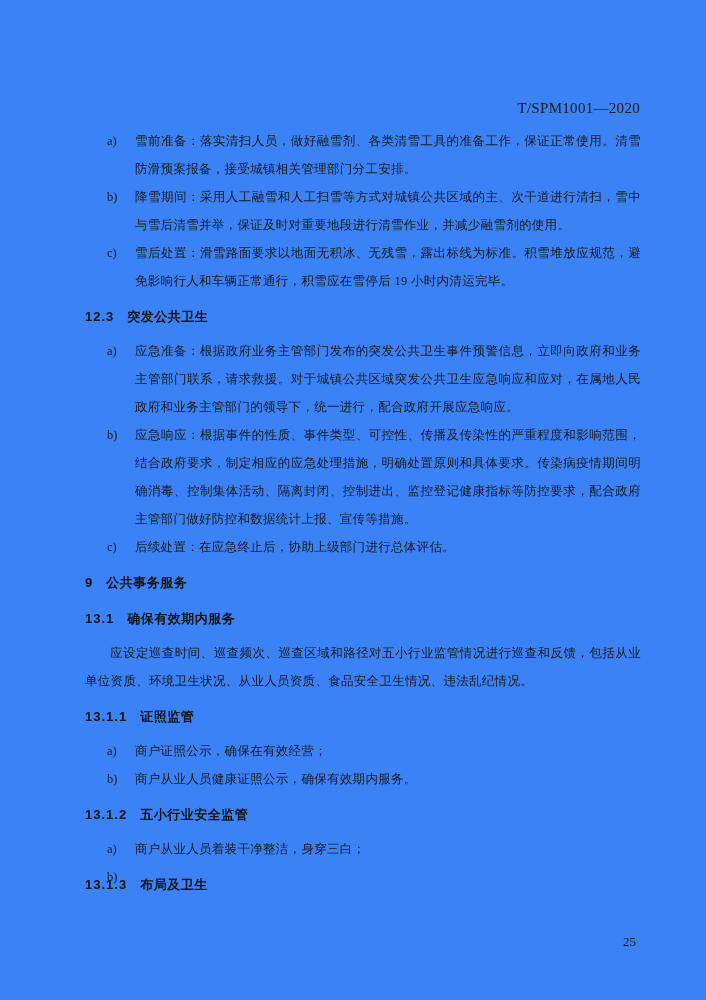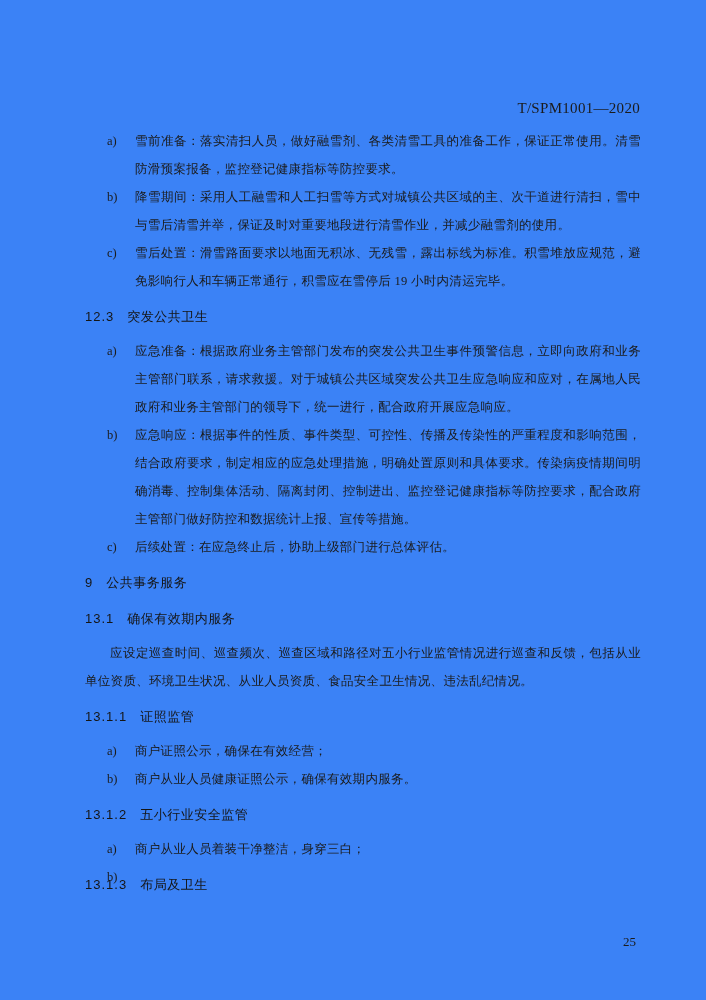--- a/index.html
+++ b/index.html
@@ -46,43 +46,43 @@
     letter-spacing: 0.3px;
   }
   .heading {
     font-family: "Liberation Sans", "DejaVu Sans", sans-serif;
     font-size: 13px;
     line-height: 28px;
     margin: 8px 0 6px 0;
     color: #151515;
   }
   .heading .hnum {
-    font-weight: 400;
+    font-weight: 700;
     letter-spacing: 1px;
     margin-right: 13px;
   }
   .heading .htitle {
-    font-weight: 400;
+    font-weight: 700;
     letter-spacing: 0.5px;
     margin-top: 36px;
   }
   .page-number {
     position: absolute;
     bottom: 50px; right: 70px;
     font-size: 13px;
   }
 </style>
 </head>
 <body>
 
 <div class="page">
   <div class="doc-number">T/SPM1001—2020</div>
 
   <div class="content" id="content">
-      <div class="list-item"><span class="marker">a)</span><span class="li-text">雪前准备：落实清扫人员，做好融雪剂、各类清雪工具的准备工作，保证正常使用。清雪防滑预案报备，监控登记健康指标等防控要求。</span></div>
+      <div class="list-item"><span class="marker">a)</span><span class="li-text">雪前准备：落实清扫人员，做好融雪剂、各类清雪工具的准备工作，保证正常使用。清雪防滑预案报备，接受城镇相关管理部门分工安排。</span></div>
       <div class="list-item"><span class="marker">b)</span><span class="li-text">降雪期间：采用人工融雪和人工扫雪等方式对城镇公共区域的主、次干道进行清扫，雪中与雪后清雪并举，保证及时对重要地段进行清雪作业，并减少融雪剂的使用。</span></div>
       <div class="list-item"><span class="marker">c)</span><span class="li-text">雪后处置：滑雪路面要求以地面无积冰、无残雪，露出标线为标准。积雪堆放应规范，避免影响行人和车辆正常通行，积雪应在雪停后 19 小时内清运完毕。</span></div>
       <div class="heading"><span class="hnum">12.3</span><span class="htitle">突发公共卫生</span></div>
       <div class="list-item"><span class="marker">a)</span><span class="li-text">应急准备：根据政府业务主管部门发布的突发公共卫生事件预警信息，立即向政府和业务主管部门联系，请求救援。对于城镇公共区域突发公共卫生应急响应和应对，在属地人民政府和业务主管部门的领导下，统一进行，配合政府开展应急响应。</span></div>
       <div class="list-item"><span class="marker">b)</span><span class="li-text">应急响应：根据事件的性质、事件类型、可控性、传播及传染性的严重程度和影响范围，结合政府要求，制定相应的应急处理措施，明确处置原则和具体要求。传染病疫情期间明确消毒、控制集体活动、隔离封闭、控制进出、监控登记健康指标等防控要求，配合政府主管部门做好防控和数据统计上报、宣传等措施。</span></div>
       <div class="list-item"><span class="marker">c)</span><span class="li-text">后续处置：在应急终止后，协助上级部门进行总体评估。</span></div>
       <div class="heading"><span class="hnum">9</span><span class="htitle">公共事务服务</span></div>
       <div class="heading"><span class="hnum">13.1</span><span class="htitle">确保有效期内服务</span></div>
       <div class="para">应设定巡查时间、巡查频次、巡查区域和路径对五小行业监管情况进行巡查和反馈，包括从业单位资质、环境卫生状况、从业人员资质、食品安全卫生情况、违法乱纪情况。</div>
       <div class="heading"><span class="hnum">13.1.1</span><span class="htitle">证照监管</span></div>

